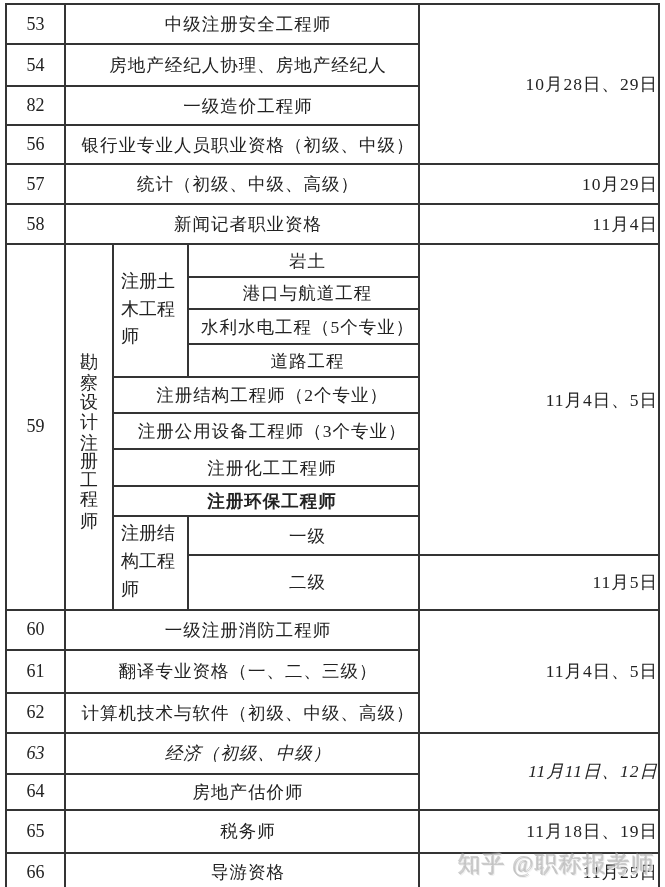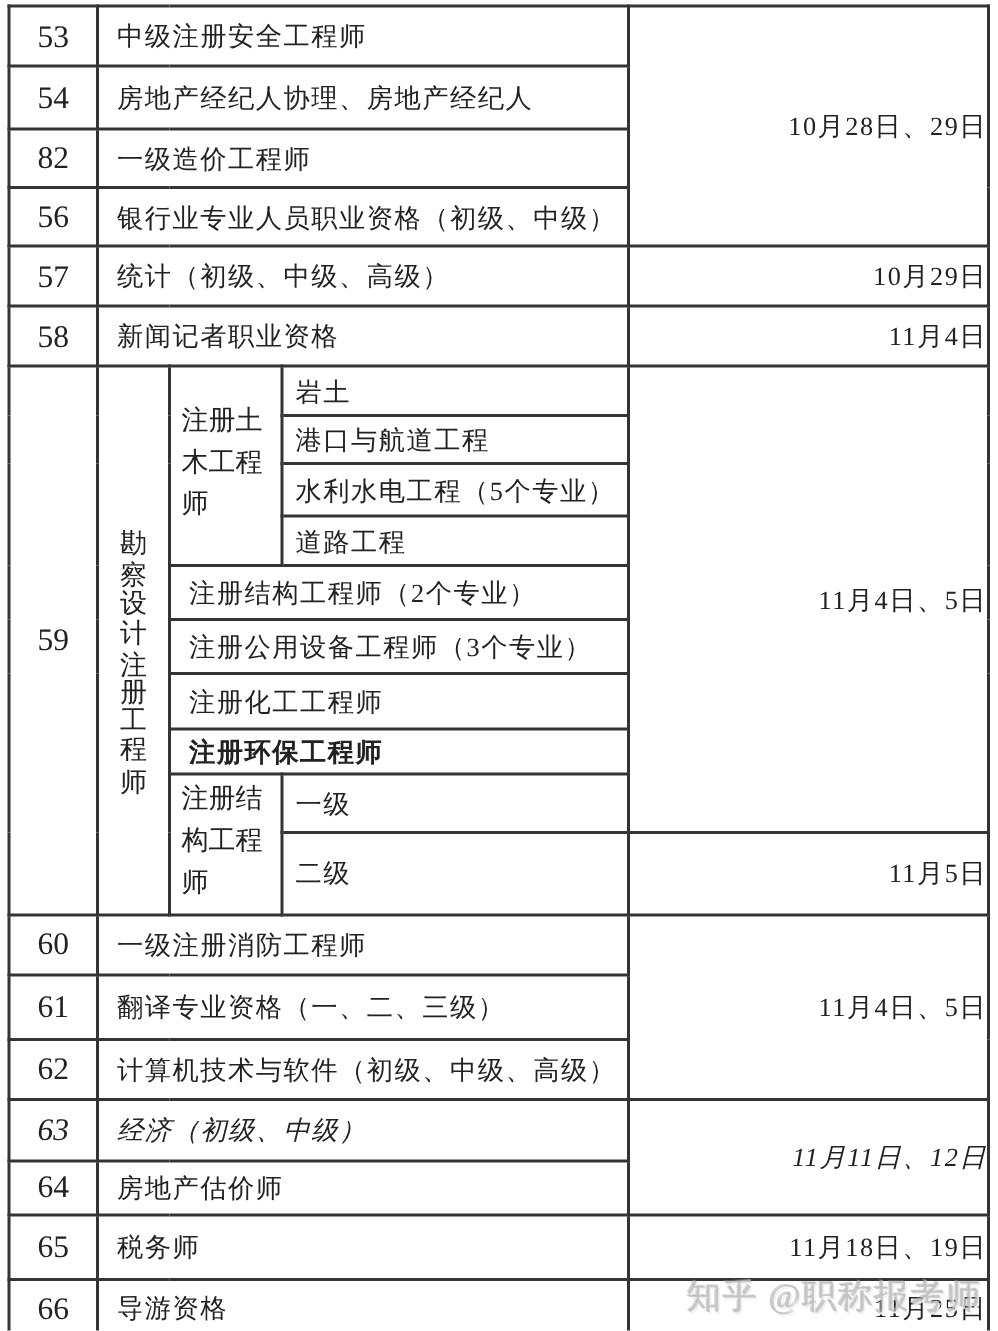--- a/index.html
+++ b/index.html
@@ -26,25 +26,25 @@
   td {
     border: 2px solid #343434;
     vertical-align: middle;
     font-size: 17.5px;
     letter-spacing: 1px;
     padding: 0;
     overflow: hidden;
   }
   td.num {
     text-align: center;
-    font-size: 21px;
+    font-size: 18px;
     letter-spacing: 0;
   }
   td.name, td.sub, td.wide {
-    text-align: left;
+    text-align: center;
     padding-left: 12px;
   }
   td.sub { padding-left: 8px; }
   td.date {
     text-align: right;
     padding-left: 12px;
   }
   td.mid {
     text-align: left;
     padding: 4px 7px;

